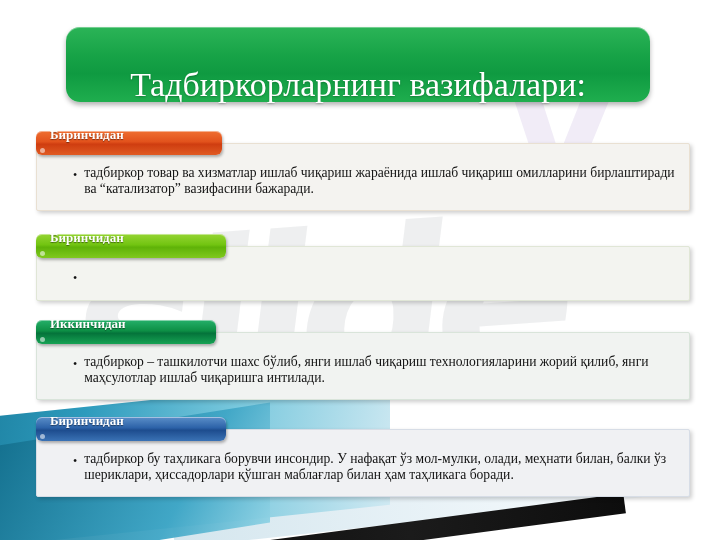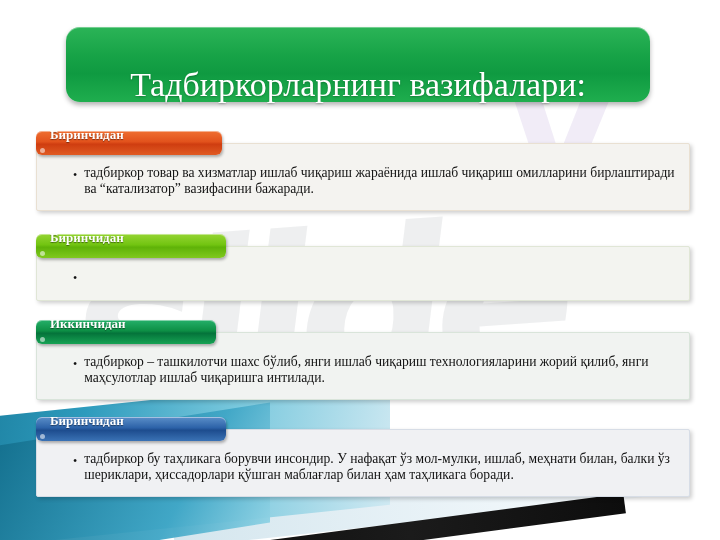--- a/index.html
+++ b/index.html
@@ -204,21 +204,21 @@
   </div>
   <div class="tab tab3" id="tab-3">
     <span class="dot"></span>
     <span class="tab-label">Иккинчидан</span>
   </div>
 
   <div class="block" id="block-4">
     <div class="panel g4">
       <div class="bullet-row">
         <span class="bullet">•</span>
-        <span class="bullet-text">тадбиркор бу таҳликага борувчи инсондир. У нафақат ўз мол-мулки, ишлаб, меҳнати билан, балки ўз шериклари, ҳиссадорлари қўшган маблағлар билан ҳам таҳликага боради.</span>
+        <span class="bullet-text">тадбиркор бу таҳликага борувчи инсондир. У нафақат ўз мол-мулки, олади, меҳнати билан, балки ўз шериклари, ҳиссадорлари қўшган маблағлар билан ҳам таҳликага боради.</span>
       </div>
     </div>
   </div>
   <div class="tab tab4" id="tab-4">
     <span class="dot"></span>
     <span class="tab-label">Биринчидан</span>
   </div>
 
 </div>
 

